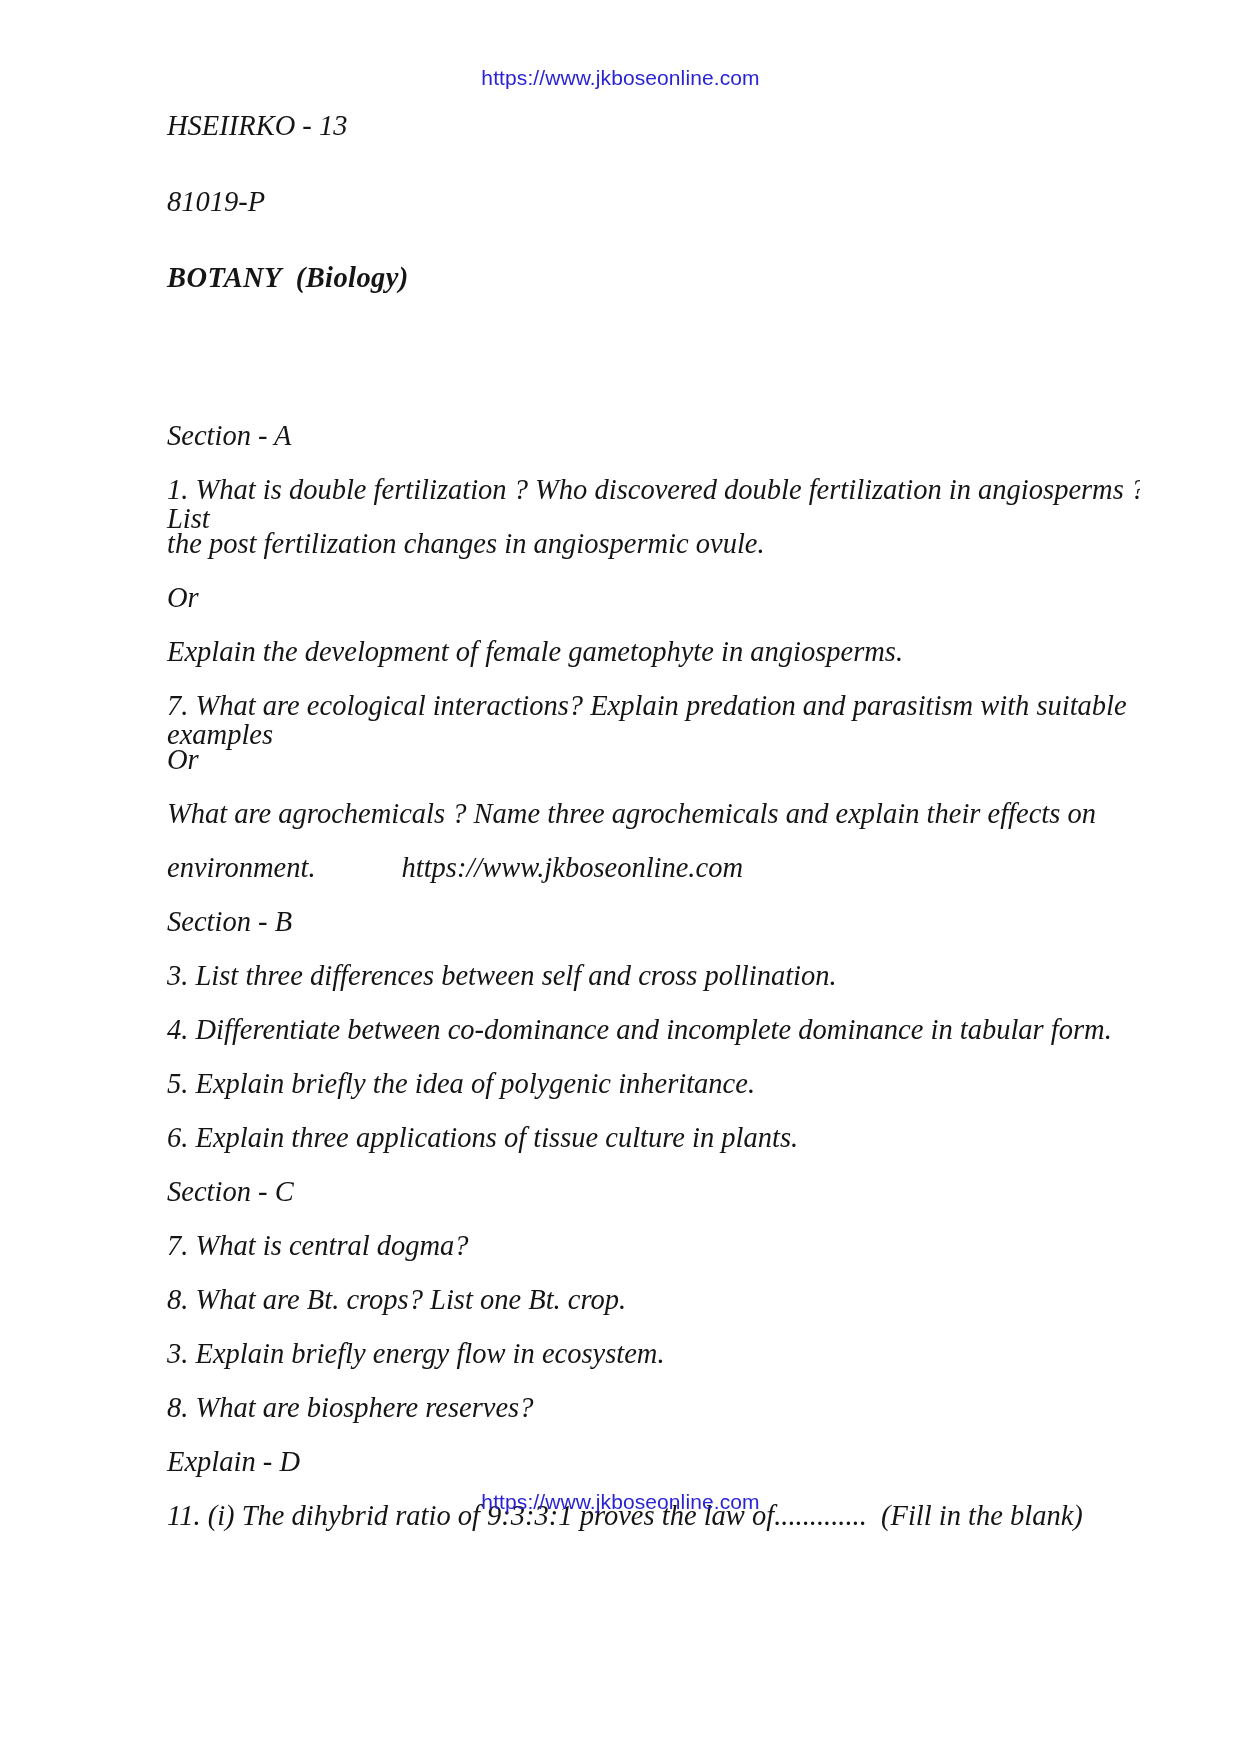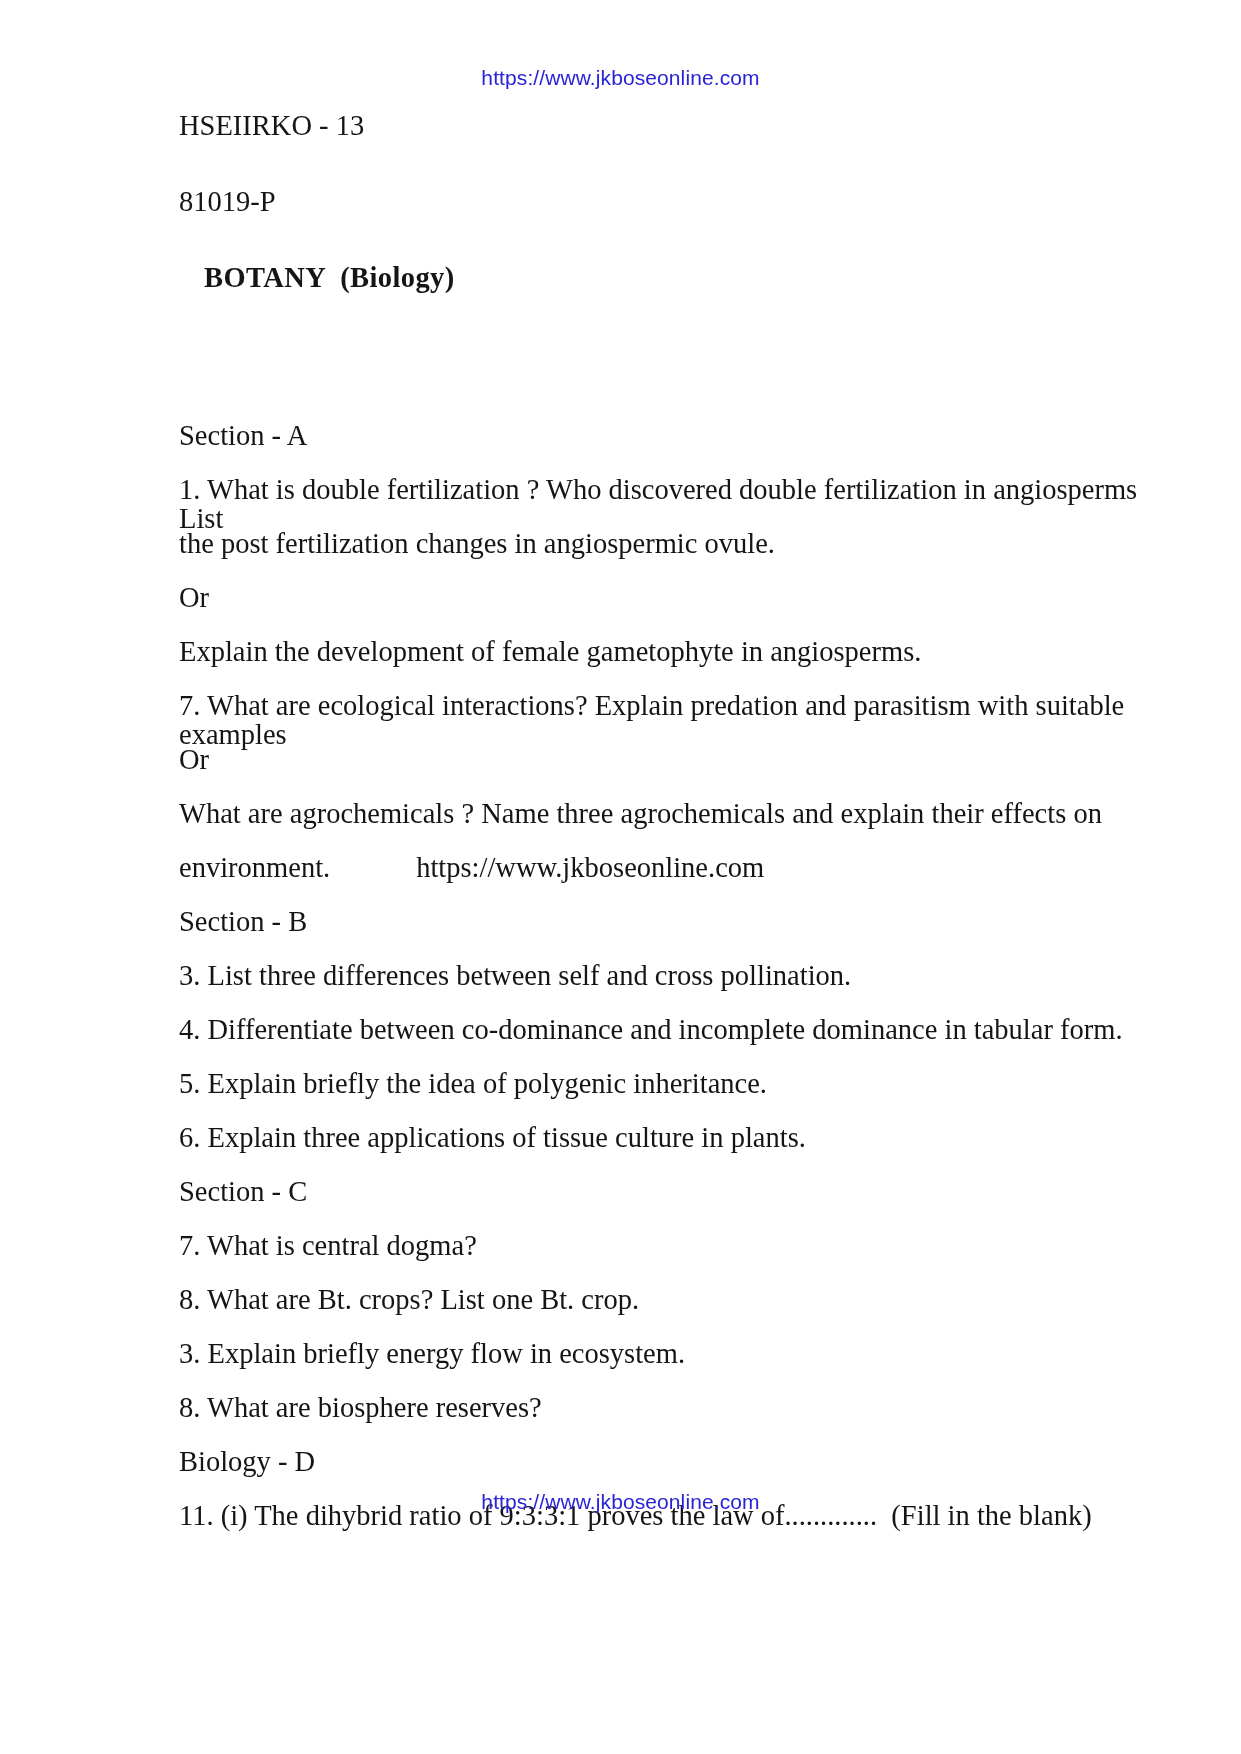--- a/index.html
+++ b/index.html
@@ -30,37 +30,38 @@
     font-size: 21px;
     letter-spacing: 0.1px;
     color: #2a23d6;
   }
   .watermark-url.header { top: 66px; }
   .watermark-url.footer { top: 1490px; }
 
   
   .content {
     position: absolute;
-    left: 78px;
+    left: 66px;
     top: 112px;
     width: 1000px;
+    font-style: italic;
   }
 
   .line {
     font-size: 28.5px;
     line-height: 1.0;
     color: #151515;
     margin: 0 0 0 0;
     white-space: pre-wrap;
   }
 
   
   .row { height: 54px; display: block; }
 
-  .bold { font-weight: bold; letter-spacing: 0.4px; margin-left: 25px; }
+  .bold { font-weight: bold; letter-spacing: 0.4px; }
 
   .gap-sm { height: 22px; }
   .gap-md { height: 42px; }
   .gap-lg { height: 62px; }
 
   .inline-url {
     color: #151515;
   }
 
   .spacer-tab {
@@ -114,21 +115,21 @@
     <div class="line row"><span>5. Explain briefly the idea of polygenic inheritance.</span></div>
     <div class="line row"><span>6. Explain three applications of tissue culture in plants.</span></div>
 
     <div class="line row"><span>Section - C</span></div>
 
     <div class="line row"><span>7. What is central dogma?</span></div>
     <div class="line row"><span>8. What are Bt. crops? List one Bt. crop.</span></div>
     <div class="line row"><span>3. Explain briefly energy flow in ecosystem.</span></div>
     <div class="line row"><span>8. What are biosphere reserves?</span></div>
 
-    <div class="line row"><span>Biology - D</span></div>
+    <div class="line row"><span>Explain - D</span></div>
 
     <div class="line row"><span>11. (i) The dihybrid ratio of 9:3:3:1 proves the law of.............  (Fill in the blank)</span></div>
 
   </div>
 
   <div class="watermark-url footer">https://www.jkboseonline.com</div>
 
 </div>
 
 </body></html>

